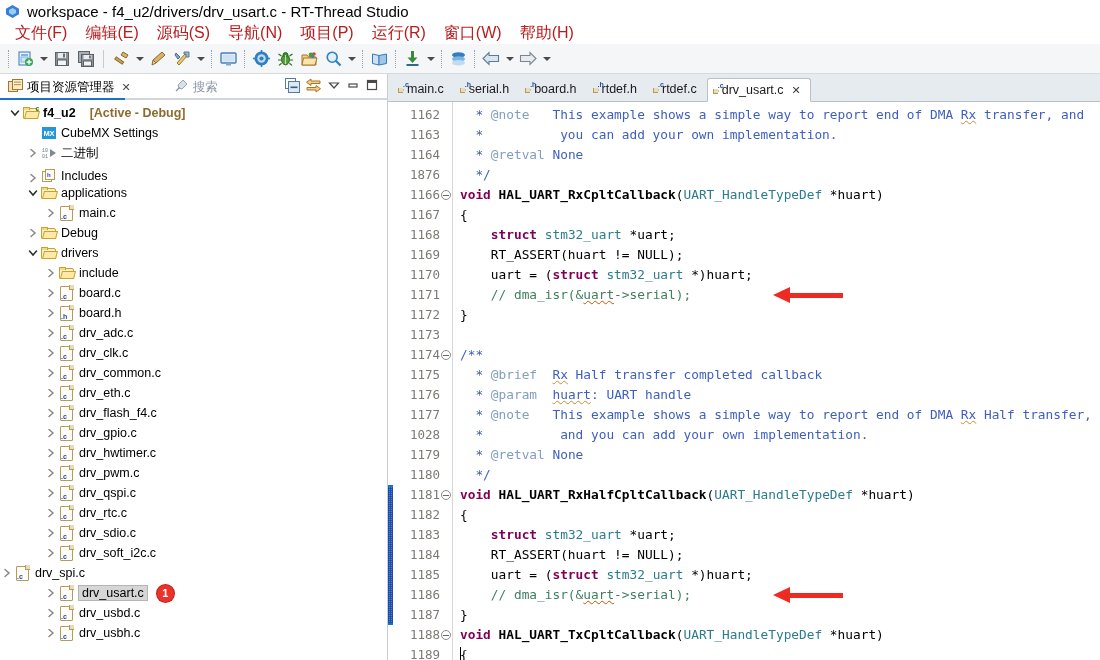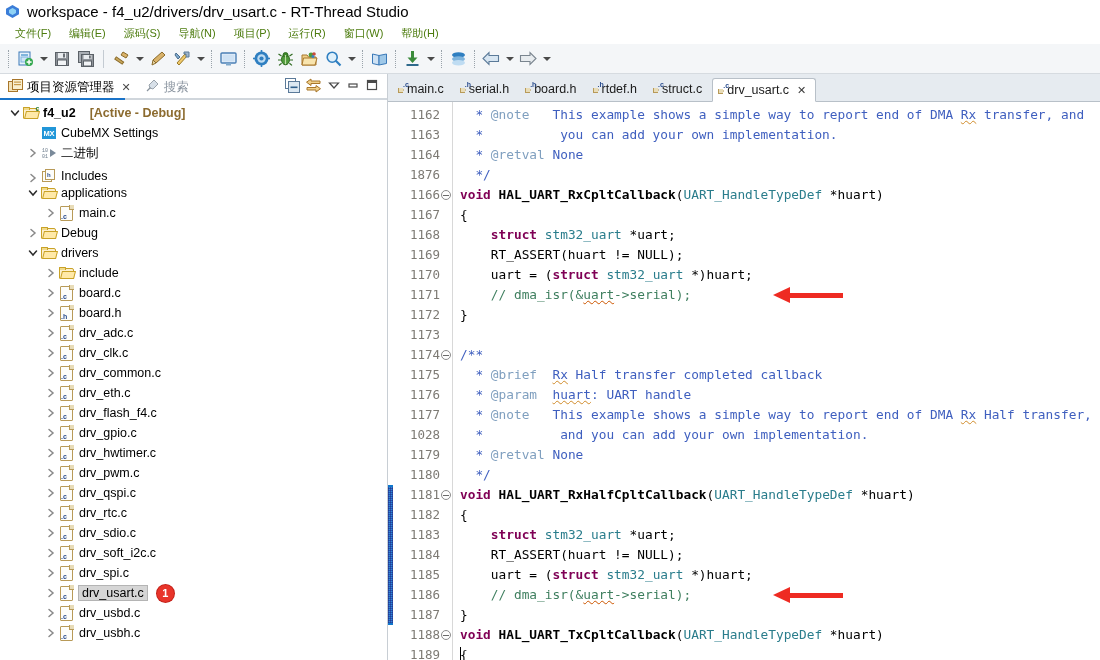--- a/index.html
+++ b/index.html
@@ -33,21 +33,21 @@
   .title-text { font-size: 15px; color: #000; white-space: nowrap; font-weight: 400; }
 
   
   .menubar {
     height: 22px;
     display: flex; align-items: center;
     background: #ffffff;
     padding-left: 6px;
   }
   .menu-item {
-    font-size: 11px; color: #4d7c0f;
+    font-size: 16px; color: #b91c1c;
     padding: 2px 9px; white-space: nowrap;
     cursor: default;
   }
 
   
   .toolbar {
     height: 30px;
     display: flex; align-items: center;
     background: #f4f6f8;
     border-bottom: 1px solid #d6dbe0;
@@ -82,20 +82,21 @@
     display: flex; flex-direction: column;
     overflow: hidden;
   }
 
   
   .view-tabs {
     height: 26px; display: flex; align-items: center;
     background: #ffffff;
     position: relative;
     padding-left: 4px;
+    gap: 29px;
   }
   .vtab {
     display: flex; align-items: center; gap: 4px;
     font-size: 12.5px; padding: 2px 4px;
     white-space: nowrap;
   }
   .vtab.active { color: #000; }
   .vtab.inactive { color: #8b95a0; }
   .vtab-close {
     font-size: 11px; color: #4a4a4a; margin-left: 3px; font-family: "DejaVu Sans", sans-serif;
@@ -837,21 +838,21 @@
           </span>
           <span class="ticon">
             <span class="ficon">
               <span class="pg"></span>
               <span class="fold"></span>
               <span class="lt">.c</span>
             </span>
           </span>
           <span class="tlabel">drv_soft_i2c.c</span>
         </div>
-        <div class="trow" style="padding-left: 44px; text-align: center;">
+        <div class="trow" style=" text-align: center;">
           <span class="twist">
             <svg width="10" height="10" viewBox="0 0 10 10">
               <path d="M3 1.5 L7 5 L3 8.5" fill="none" stroke="#8a8a8a" stroke-width="1.5" stroke-linecap="round"></path>
             </svg>
           </span>
           <span class="ticon">
             <span class="ficon">
               <span class="pg"></span>
               <span class="fold"></span>
               <span class="lt">.c</span>
@@ -921,21 +922,21 @@
         <div class="etab">
           <span><span class="ficon"><span class="pg"></span><span class="fold"></span><span class="lt">.h</span></span></span>
           <span>board.h</span>
         </div>
         <div class="etab">
           <span><span class="ficon"><span class="pg"></span><span class="fold"></span><span class="lt">.h</span></span></span>
           <span>rtdef.h</span>
         </div>
         <div class="etab">
           <span><span class="ficon"><span class="pg"></span><span class="fold"></span><span class="lt">.c</span></span></span>
-          <span>struct.c</span>
+          <span>rtdef.c</span>
         </div>
         <div class="etab active">
           <span><span class="ficon"><span class="pg"></span><span class="fold"></span><span class="lt">.c</span></span></span>
           <span>drv_usart.c</span>
           <span class="etab-close">✕</span>
         </div>
       </div>
 
     <div class="code-wrap">
       <div class="changebar" id="changebar">

